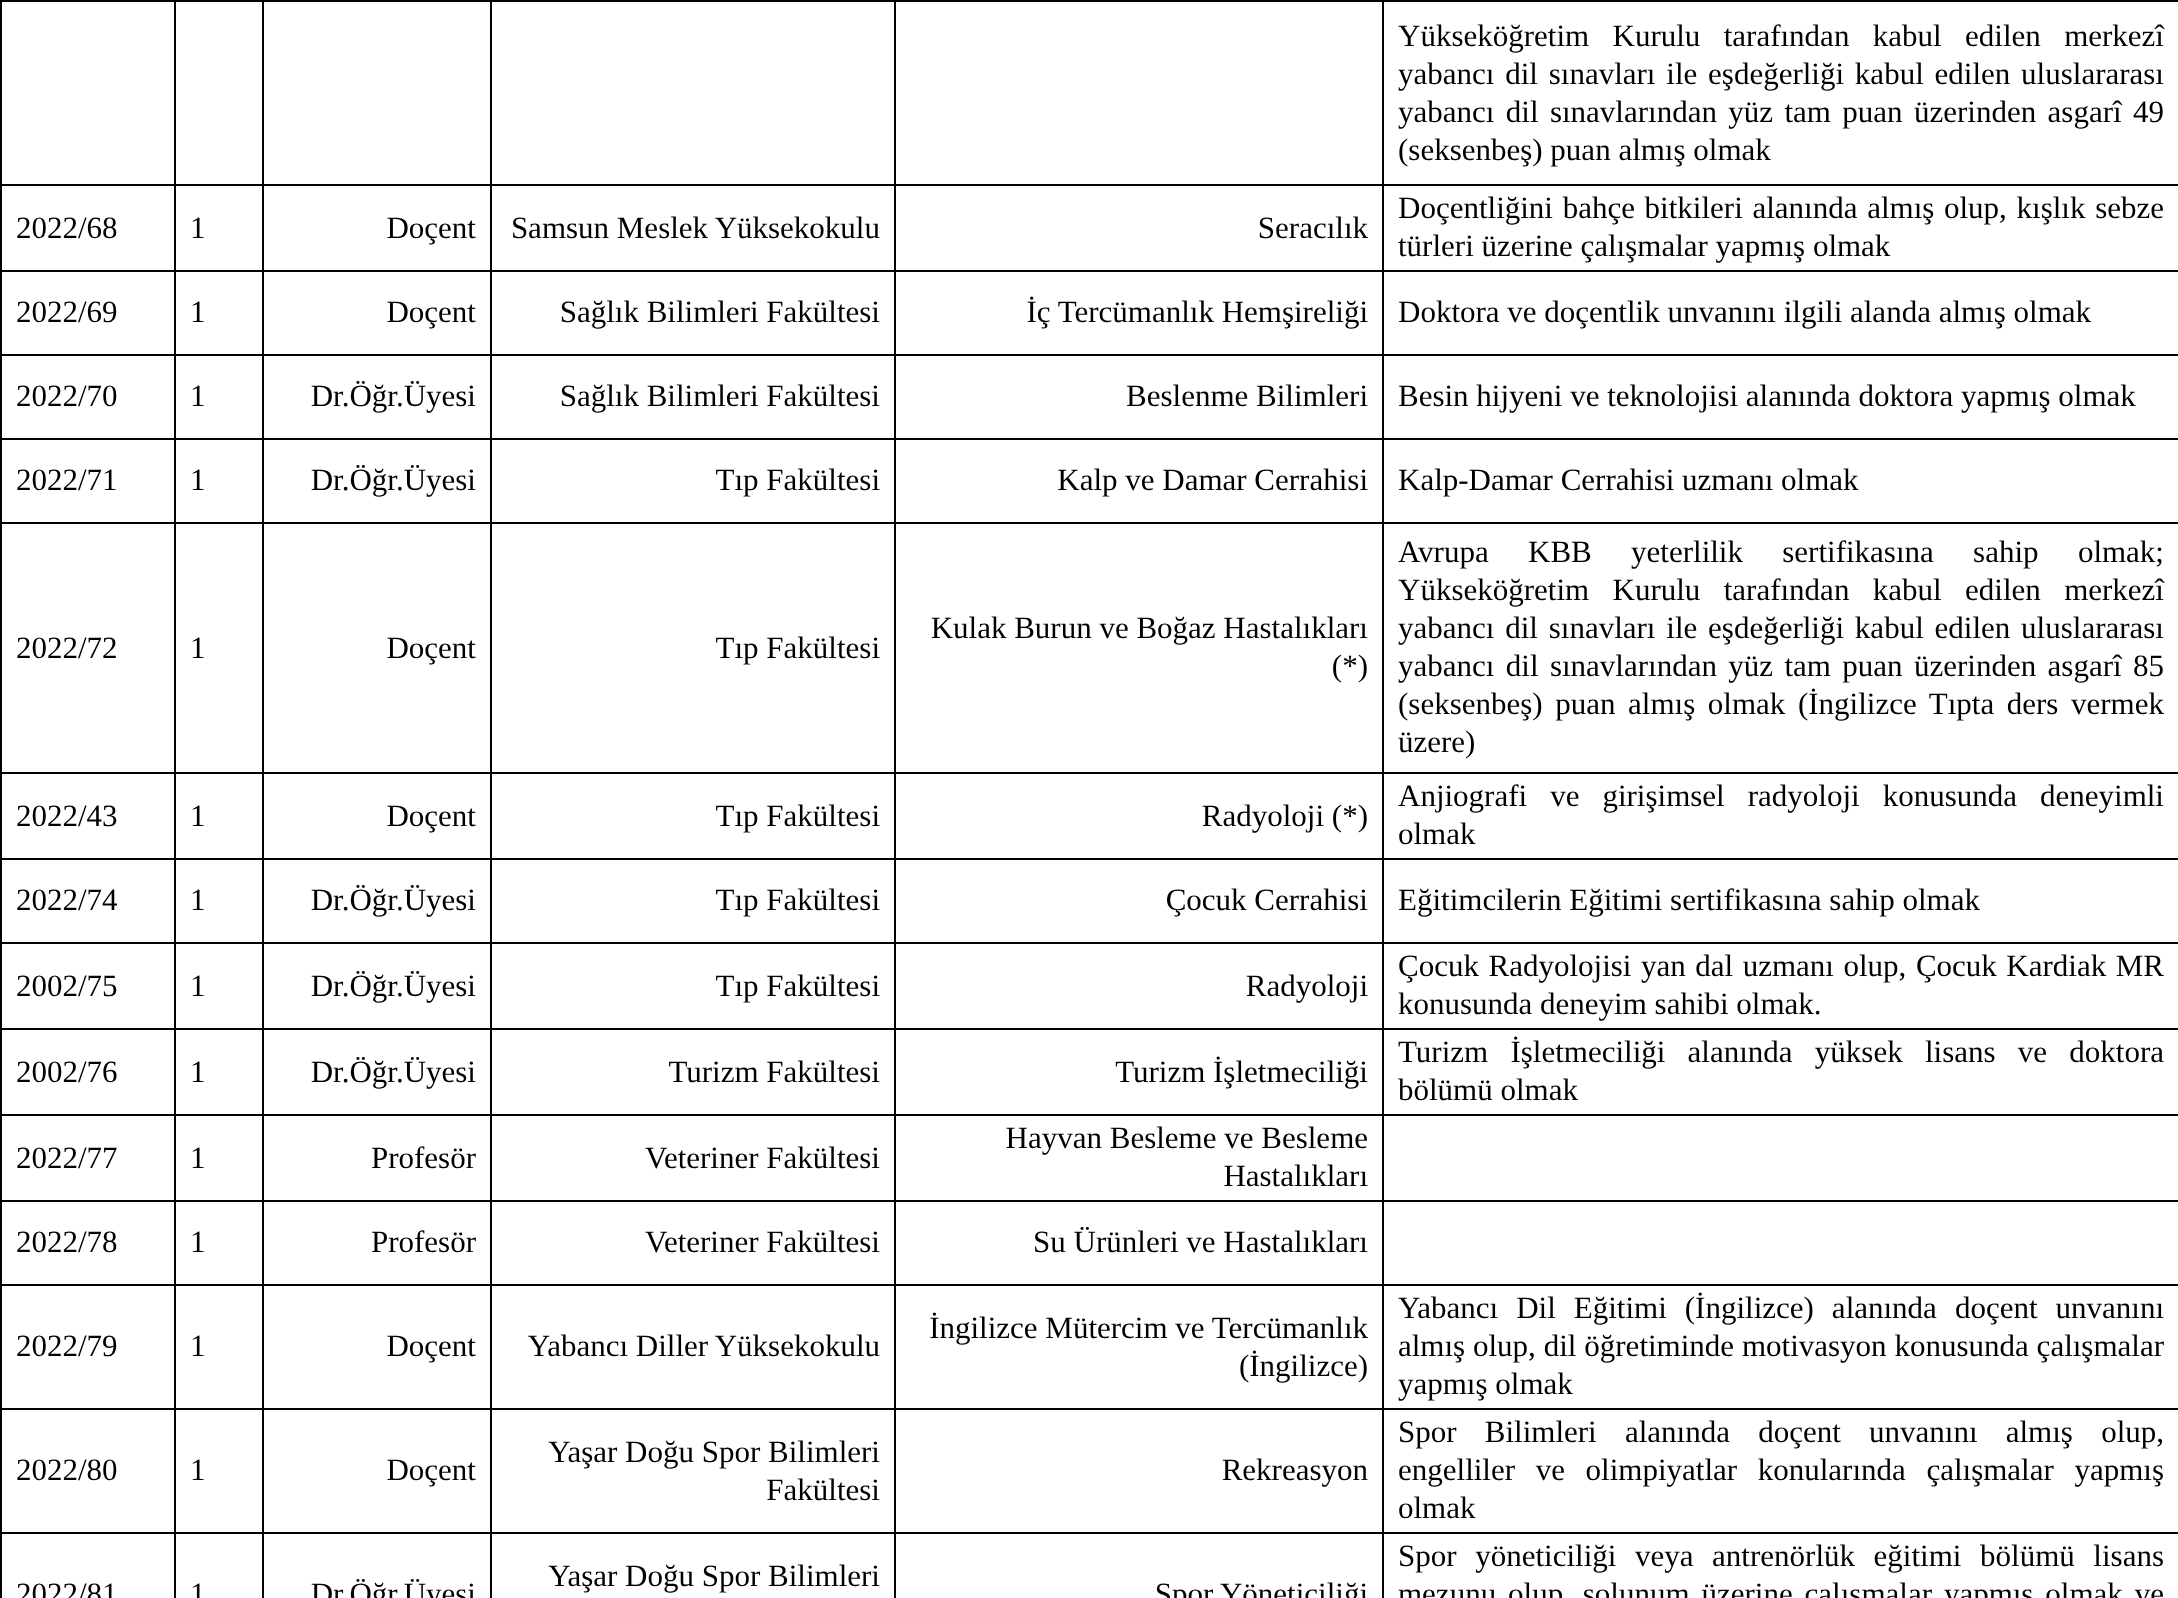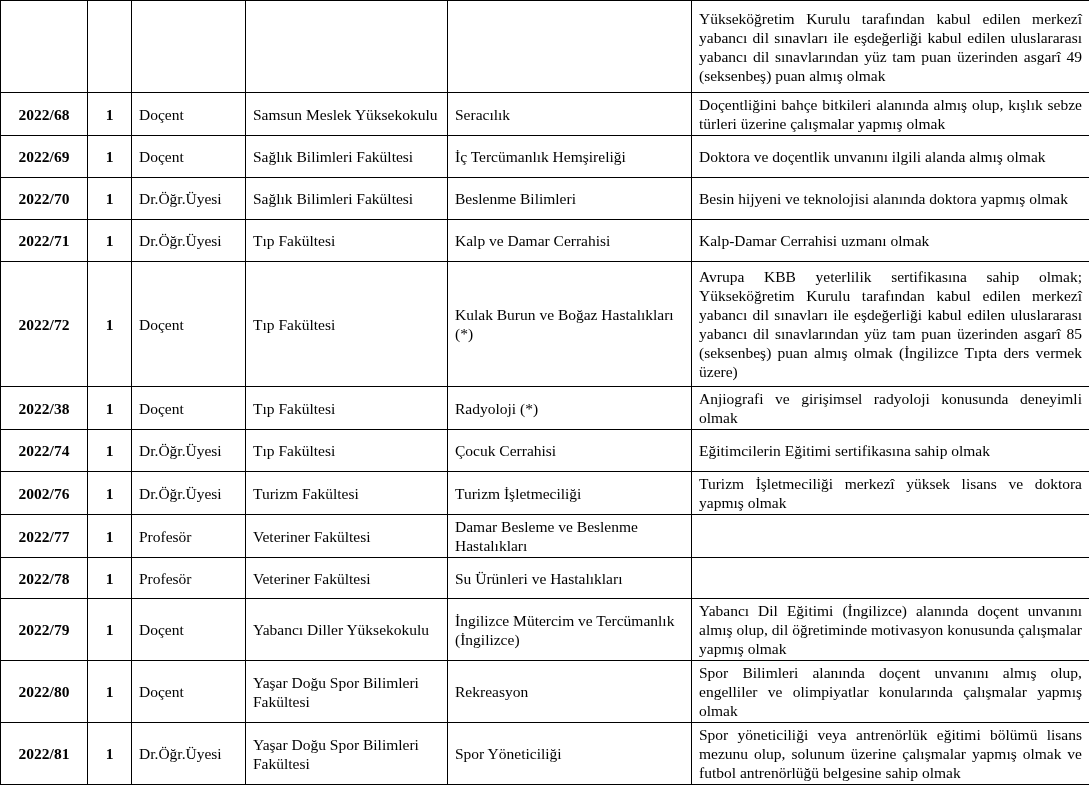--- a/index.html
+++ b/index.html
@@ -22,25 +22,23 @@
     background: #ffffff;
   }
   table.kadro-tablosu td {
     border: 1px solid #000000;
     padding: 2px 7px;
     vertical-align: middle;
     overflow: hidden;
     word-wrap: break-word;
   }
   td.col-no, td.col-adet {
-    text-align: center;
-    font-weight: bold;
   }
   td.col-unvan, td.col-birim, td.col-bolum {
-    text-align: left;
+    text-align: right;
   }
   td.col-aciklama {
     vertical-align: top;
     text-align: justify;
     padding: 2px 6px 2px 7px;
   }
   
   tbody tr:nth-child(1)  { height: 92px;  }
   tbody tr:nth-child(2)  { height: 42px;  }
   tbody tr:nth-child(3)  { height: 42px;  }
@@ -114,49 +112,57 @@
         </tr>
         <tr>
           <td class="col-no">2022/72</td>
           <td class="col-adet">1</td>
           <td class="col-unvan">Doçent</td>
           <td class="col-birim">Tıp Fakültesi</td>
           <td class="col-bolum">Kulak Burun ve Boğaz Hastalıkları (*)</td>
           <td class="col-aciklama">Avrupa KBB yeterlilik sertifikasına sahip olmak; Yükseköğretim Kurulu tarafından kabul edilen merkezî yabancı dil sınavları ile eşdeğerliği kabul edilen uluslararası yabancı dil sınavlarından yüz tam puan üzerinden asgarî 85 (seksenbeş) puan almış olmak (İngilizce Tıpta ders vermek üzere)</td>
         </tr>
         <tr>
-          <td class="col-no">2022/38</td>
+          <td class="col-no">2022/43</td>
           <td class="col-adet">1</td>
           <td class="col-unvan">Doçent</td>
           <td class="col-birim">Tıp Fakültesi</td>
           <td class="col-bolum">Radyoloji (*)</td>
           <td class="col-aciklama">Anjiografi ve girişimsel radyoloji konusunda deneyimli olmak</td>
         </tr>
         <tr>
           <td class="col-no">2022/74</td>
           <td class="col-adet">1</td>
           <td class="col-unvan">Dr.Öğr.Üyesi</td>
           <td class="col-birim">Tıp Fakültesi</td>
           <td class="col-bolum">Çocuk Cerrahisi</td>
           <td class="col-aciklama">Eğitimcilerin Eğitimi sertifikasına sahip olmak</td>
         </tr>
         <tr>
+          <td class="col-no">2002/75</td>
+          <td class="col-adet">1</td>
+          <td class="col-unvan">Dr.Öğr.Üyesi</td>
+          <td class="col-birim">Tıp Fakültesi</td>
+          <td class="col-bolum">Radyoloji</td>
+          <td class="col-aciklama">Çocuk Radyolojisi yan dal uzmanı olup, Çocuk Kardiak MR konusunda deneyim sahibi olmak.</td>
+        </tr>
+        <tr>
           <td class="col-no">2002/76</td>
           <td class="col-adet">1</td>
           <td class="col-unvan">Dr.Öğr.Üyesi</td>
           <td class="col-birim">Turizm Fakültesi</td>
           <td class="col-bolum">Turizm İşletmeciliği</td>
-          <td class="col-aciklama">Turizm İşletmeciliği merkezî yüksek lisans ve doktora yapmış olmak</td>
+          <td class="col-aciklama">Turizm İşletmeciliği alanında yüksek lisans ve doktora bölümü olmak</td>
         </tr>
         <tr>
           <td class="col-no">2022/77</td>
           <td class="col-adet">1</td>
           <td class="col-unvan">Profesör</td>
           <td class="col-birim">Veteriner Fakültesi</td>
-          <td class="col-bolum">Damar Besleme ve Beslenme Hastalıkları</td>
+          <td class="col-bolum">Hayvan Besleme ve Besleme Hastalıkları</td>
           <td class="col-aciklama"></td>
         </tr>
         <tr>
           <td class="col-no">2022/78</td>
           <td class="col-adet">1</td>
           <td class="col-unvan">Profesör</td>
           <td class="col-birim">Veteriner Fakültesi</td>
           <td class="col-bolum">Su Ürünleri ve Hastalıkları</td>
           <td class="col-aciklama"></td>
         </tr>

